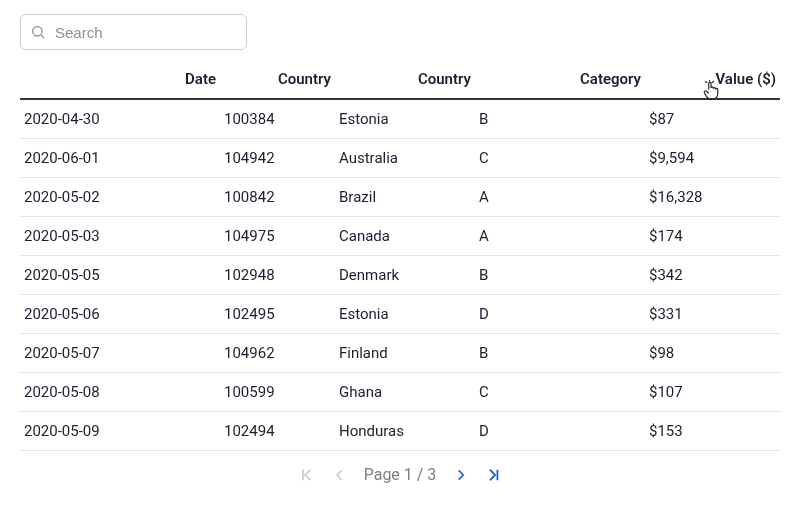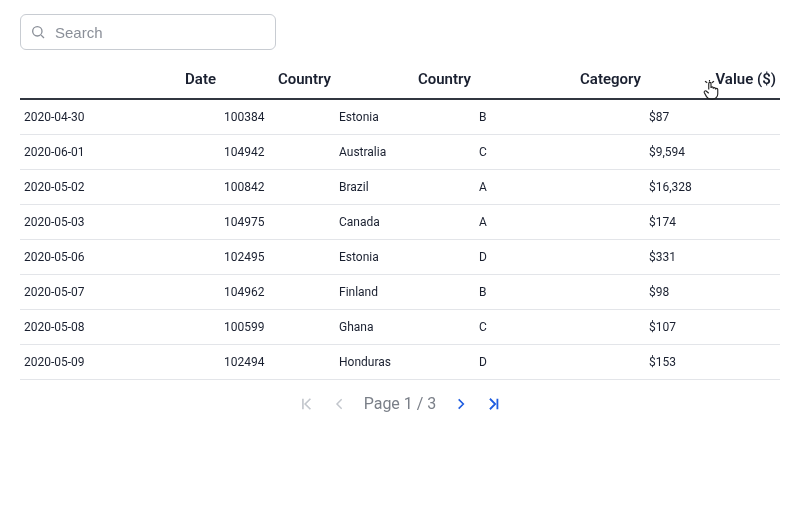--- a/index.html
+++ b/index.html
@@ -5,21 +5,21 @@
     * { box-sizing: border-box; margin: 0; padding: 0; }
     body {
       font-family: -apple-system, BlinkMacSystemFont, "Segoe UI", Roboto, Helvetica, Arial, sans-serif;
       background: #fff;
       color: #1a2030;
       padding: 14px 20px 0 20px;
       width: 800px;
     }
     .search-wrap {
       position: relative;
-      width: 256px;
+      width: 227px;
       margin-bottom: 12px;
     }
     .search-input {
       width: 100%;
       height: 36px;
       padding: 0 10px 0 34px;
       border: 1px solid #c8ccd2;
       border-radius: 6px;
       font-size: 15px;
       color: #555;
@@ -43,21 +43,21 @@
       text-align: right;
       font-weight: 600;
       font-size: 15px;
       padding: 8px 4px 10px 4px;
       border-bottom: 2px solid #313640;
       color: #1a2030;
       white-space: nowrap;
     }
     thead th.col-value { text-align: right; position: relative; }
     tbody td {
-      font-size: 12px;
+      font-size: 15px;
       padding: 10px 4px;
       border-bottom: 1px solid #e3e5e9;
       color: #1a2030;
       white-space: nowrap;
     }
     tbody td.col-value { text-align: left; }
     .col-date { width: 200px; }
     .col-id { width: 115px; }
     .col-country { width: 140px; }
     .col-category { width: 170px; }
@@ -155,20 +155,27 @@
         <td class="col-value">$16,328</td>
       </tr>
       <tr>
         <td>2020-05-03</td>
         <td>104975</td>
         <td>Canada</td>
         <td>A</td>
         <td class="col-value">$174</td>
       </tr>
       <tr>
+        <td>2020-05-05</td>
+        <td>102948</td>
+        <td>Denmark</td>
+        <td>B</td>
+        <td class="col-value">$342</td>
+      </tr>
+      <tr>
         <td>2020-05-06</td>
         <td>102495</td>
         <td>Estonia</td>
         <td>D</td>
         <td class="col-value">$331</td>
       </tr>
       <tr>
         <td>2020-05-07</td>
         <td>104962</td>
         <td>Finland</td>

